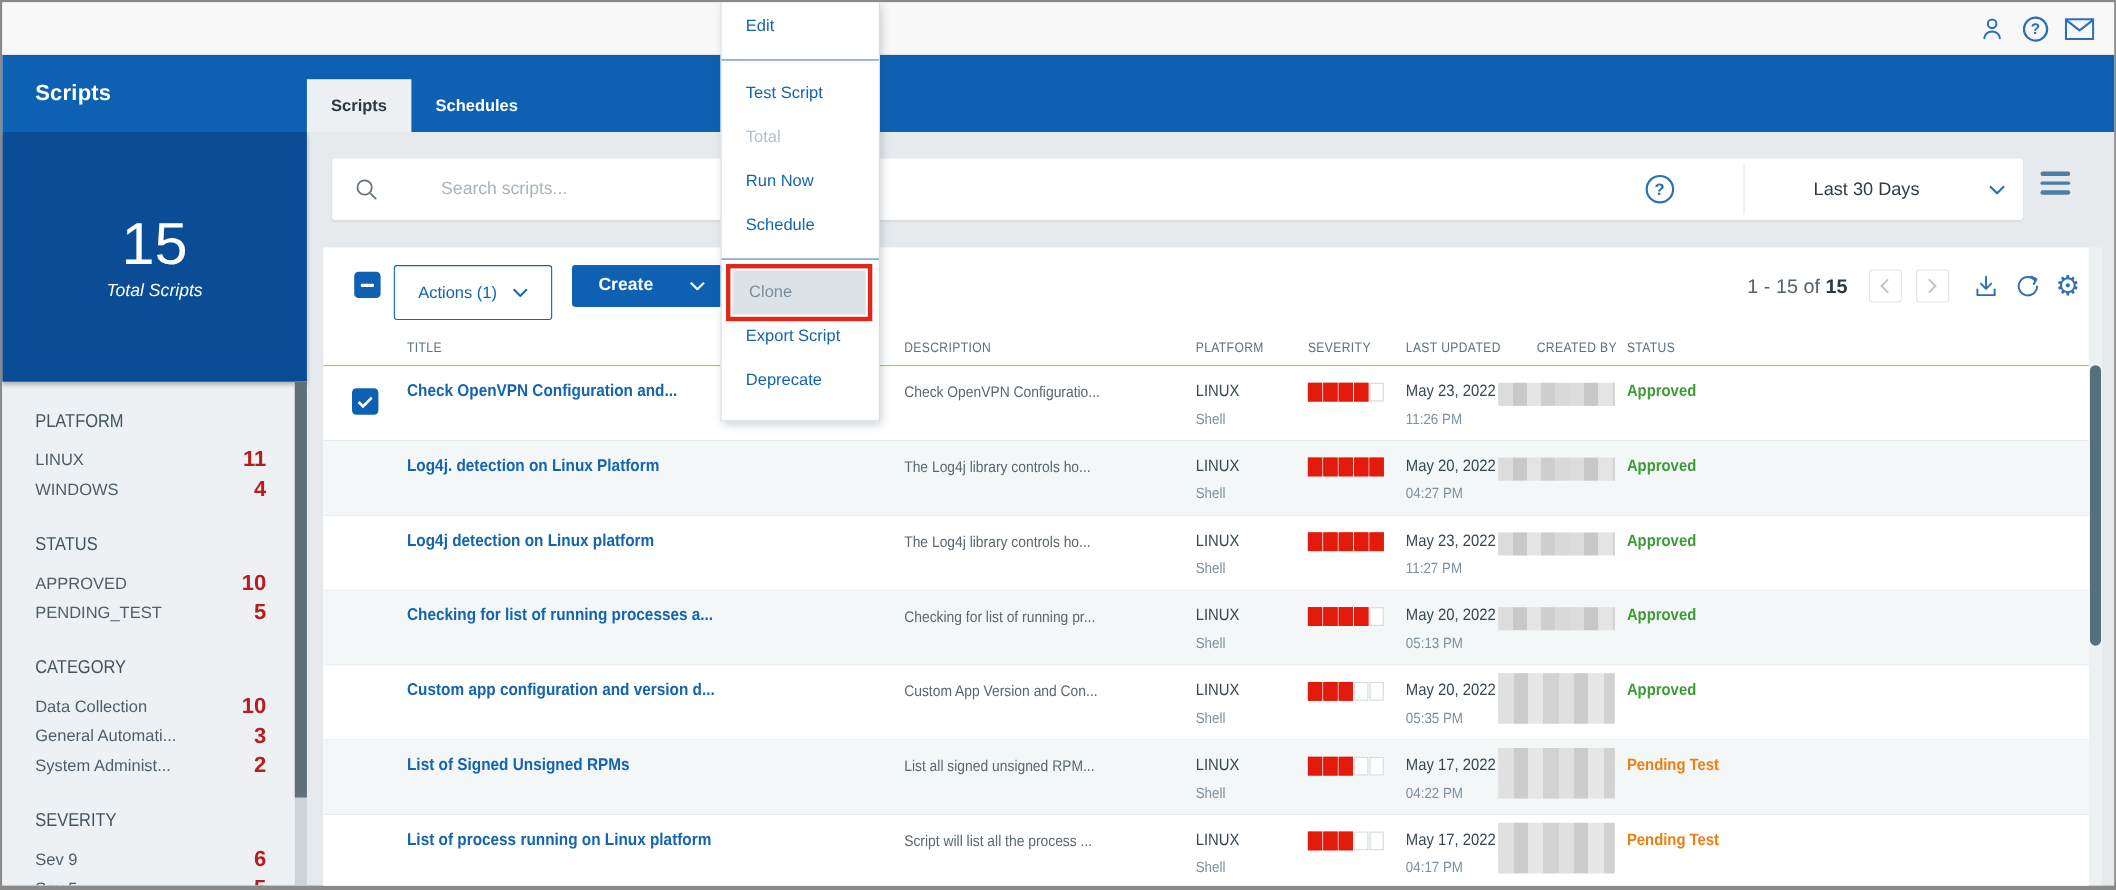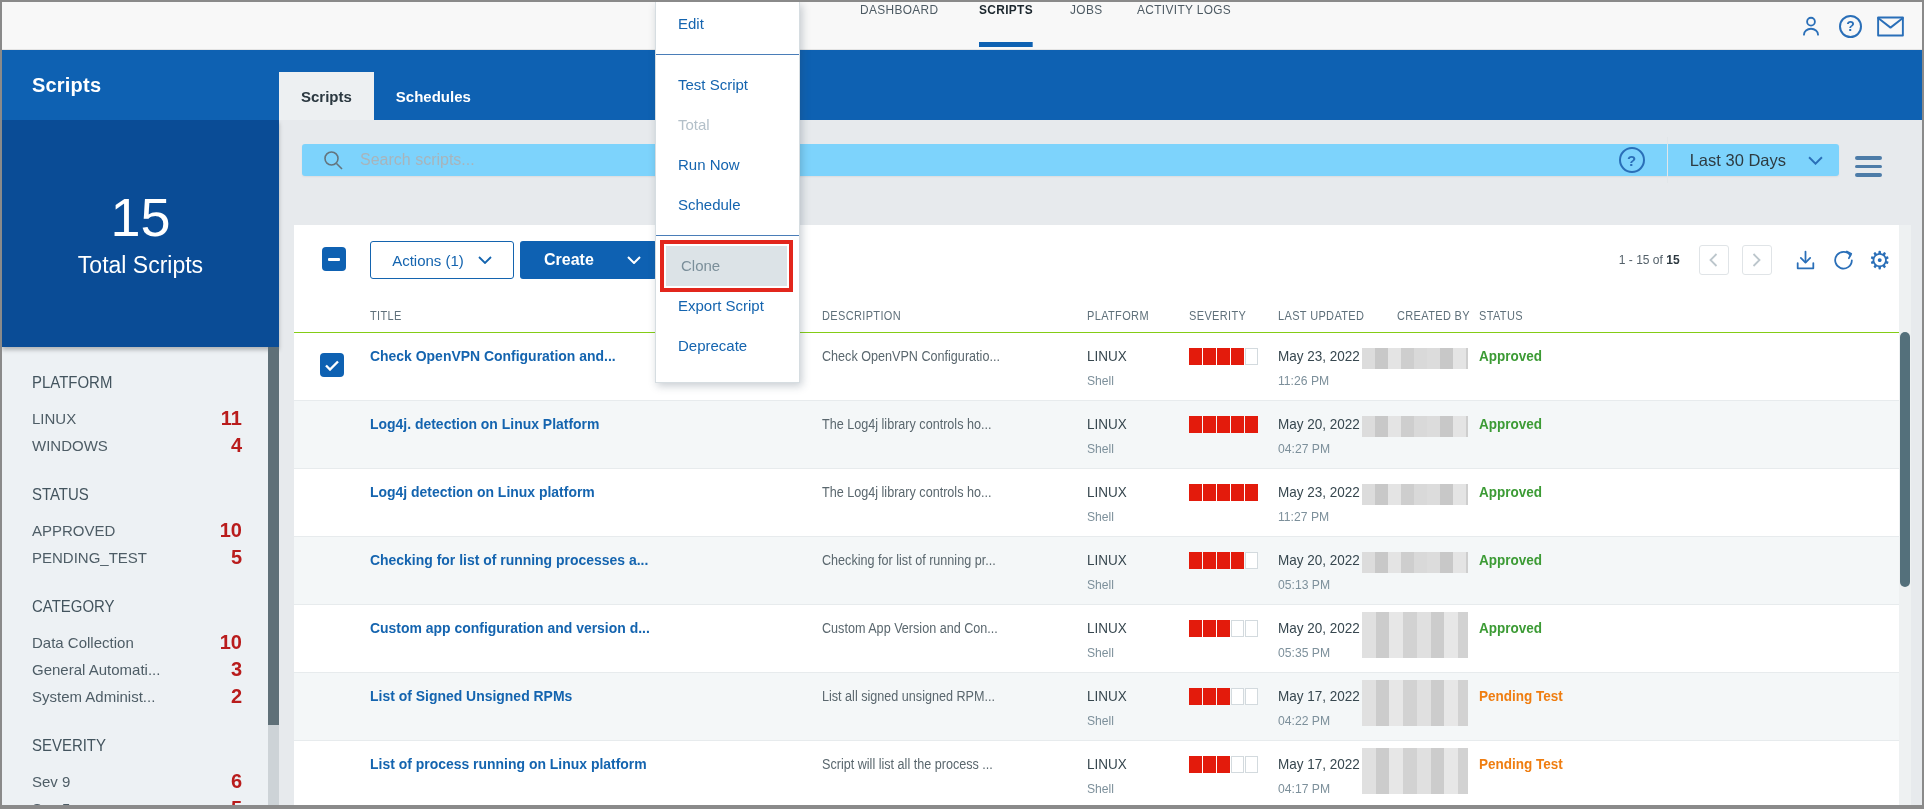--- a/index.html
+++ b/index.html
@@ -30,59 +30,59 @@
   .tab { height: 48px; padding: 0 22px; display: flex; align-items: center; color: #fff;
          font-size: 15px; font-weight: bold; cursor: pointer; }
   .tab.active { background: #edf0f2; color: #2b3840; }
 
   
   .sidebar { position: absolute; left: 0; top: 118px; width: 277px; bottom: 0; background: #edf1f4; z-index: 4; }
   .count-card { position: absolute; left: 0; top: 0; width: 100%; height: 227px; background: #0a4c96;
                 display: flex; flex-direction: column; align-items: center; justify-content: center; color: #fff;
                 box-shadow: 0 3px 4px rgba(0,0,0,.25); }
   .count-num { font-size: 54px; font-weight: 400; line-height: 1.1; }
-  .count-lbl { font-size: 23px; margin-top: 4px; }
+  .count-lbl { font-size: 16px; margin-top: 4px; font-style: italic; }
   #filters { position: absolute; left: 0; top: 227px; right: 0; bottom: 0; padding: 26px 37px 0 30px; overflow: hidden; }
   .fsec { margin-bottom: 26px; }
   .fhead { font-size: 17px; font-weight: 500; color: #43545e; margin-bottom: 12px; }
   .fitem { display: flex; justify-content: space-between; align-items: center; height: 27px; cursor: pointer; }
   .flabel { font-size: 15px; color: #4e5d66; }
   .fcount { font-size: 20px; font-weight: bold; color: #b91c1c; }
   .side-scroll { position: absolute; left: 266px; top: 345px; width: 11px; bottom: 0; background: #cdd3d7; z-index: 6; }
   .side-thumb { position: absolute; left: 0; top: 0; width: 100%; height: 378px; background: #5f7078; }
 
   
   .content { position: absolute; left: 277px; top: 118px; right: 0; bottom: 0; background: #e7eaed; }
-  .search-bar { position: absolute; left: 23px; top: 24px; width: 1537px; height: 32px; background: #7dd3fc;
-                border-radius: 3px; display: flex; align-items: center; padding: 0 16px 0 20px; box-shadow: 0 1px 2px rgba(0,0,0,.06); }
+  .search-bar { position: absolute; left: 23px; top: 24px; width: 1537px; height: 56px; background: #ffffff;
+                border-radius: 3px; display: flex; align-items: center; padding: 0 16px 0 20px; box-shadow: 0 1px 2px rgba(0,0,0,.06); gap: 41px; }
   .search-bar input { flex: 1; border: none; outline: none; font-size: 16px; color: #38454d;
                       font-family: "Liberation Sans", sans-serif; background: transparent; margin-left: 16px; }
   .search-bar input::placeholder { color: #a8b4bb; }
   .vdiv { width: 1px; height: 46px; background: #e2e6e9; margin: 0 22px 0 22px; }
   .range-lbl { font-size: 16.5px; color: #2e3b42; }
   .range-chev { color: #2a6fb8; margin-left: 22px; display: inline-flex; }
   .hamburger { position: absolute; left: 1576px; top: 36px; width: 27px; height: 22px; cursor: pointer; }
   .hamburger span { display: block; height: 3.5px; background: #4d7ca8; border-radius: 2px; margin-bottom: 5px; }
 
   
   .card { position: absolute; left: 15px; top: 105px; width: 1605px; height: 586px; background: #fff; }
   .cb { width: 24px; height: 24px; background: #0e61b2; border-radius: 4px; display: inline-flex;
         align-items: center; justify-content: center; cursor: pointer; }
   .cb svg { width: 14px; height: 11px; }
   .cb svg polyline { fill: none; stroke: #fff; stroke-width: 2.4; }
   .cb.ind::after { content: ""; width: 12px; height: 3px; background: #fff; border-radius: 1px; }
   .tool-check { position: absolute; left: 28px; top: 22px; }
-  .btn-actions { position: absolute; left: 76px; top: 16px; width: 144px; height: 38px; background: #fff;
+  .btn-actions { position: absolute; left: 64px; top: 16px; width: 144px; height: 50px; background: #fff;
                  border: 1px solid #1464af; border-radius: 3px; color: #1464af; font-size: 15px;
                  display: flex; align-items: center; justify-content: center; gap: 14px; cursor: pointer; }
   .btn-create { position: absolute; left: 226px; top: 16px; width: 137px; height: 38px; background: #0e61b2;
                 border: none; border-radius: 3px; color: #fff; font-size: 16px; font-weight: bold;
                 display: flex; align-items: center; justify-content: space-between; padding: 0 16px 0 24px; cursor: pointer; }
   .pag { position: absolute; right: 8px; top: 16px; height: 38px; display: flex; align-items: center; gap: 13px; }
-  .pag-text { font-size: 12px; color: #54616a; margin-right: 6px; }
+  .pag-text { font-size: 18px; color: #54616a; margin-right: 6px; }
   .pag-text b { color: #2d3940; }
   .pg-btn { width: 30px; height: 30px; border: 1px solid #e0e4e7; border-radius: 3px; background: #fff;
             display: flex; align-items: center; justify-content: center; }
   .pg-btn svg { stroke: #bcc6cc; }
   .icon-btn { display: flex; align-items: center; justify-content: center; cursor: pointer; }
   .gear-glyph { font-size: 25px; color: #2a6fb8; line-height: 1; }
 
   .thead { position: absolute; left: 0; top: 84px; width: 100%; height: 23px; }
   .th { position: absolute; font-size: 12.5px; color: #5f707a; letter-spacing: .4px; }
   .cond { transform: scaleX(.88); transform-origin: 0 50%; display: inline-block; white-space: nowrap; }
@@ -123,26 +123,20 @@
            outline: 4px solid #e2261c; outline-offset: 2px; }
 
   svg.stroke { fill: none; stroke: #2a6fb8; stroke-width: 1.7; stroke-linecap: round; stroke-linejoin: round; }
 </style>
 </head>
 <body>
 
 <div id="window">
 
   <div class="top-header">
-    <div id="topnav">
-        <div class="nav-item cond">DASHBOARD</div>
-        <div class="nav-item cond active">SCRIPTS</div>
-        <div class="nav-item cond">JOBS</div>
-        <div class="nav-item cond">ACTIVITY LOGS</div>
-      </div>
     <div class="hdr-icons">
       <span class="icon-btn">
         <svg class="stroke" width="26" height="26" viewBox="0 0 24 24">
             <circle cx="12" cy="8" r="3.6"></circle>
             <path d="M5.5 20 a6.5 5.5 0 0 1 13 0"></path>
           </svg>
       </span>
       <span class="icon-btn help-circ">?</span>
       <span class="icon-btn">
         <svg class="stroke" width="27" height="21" viewBox="0 0 24 18">

